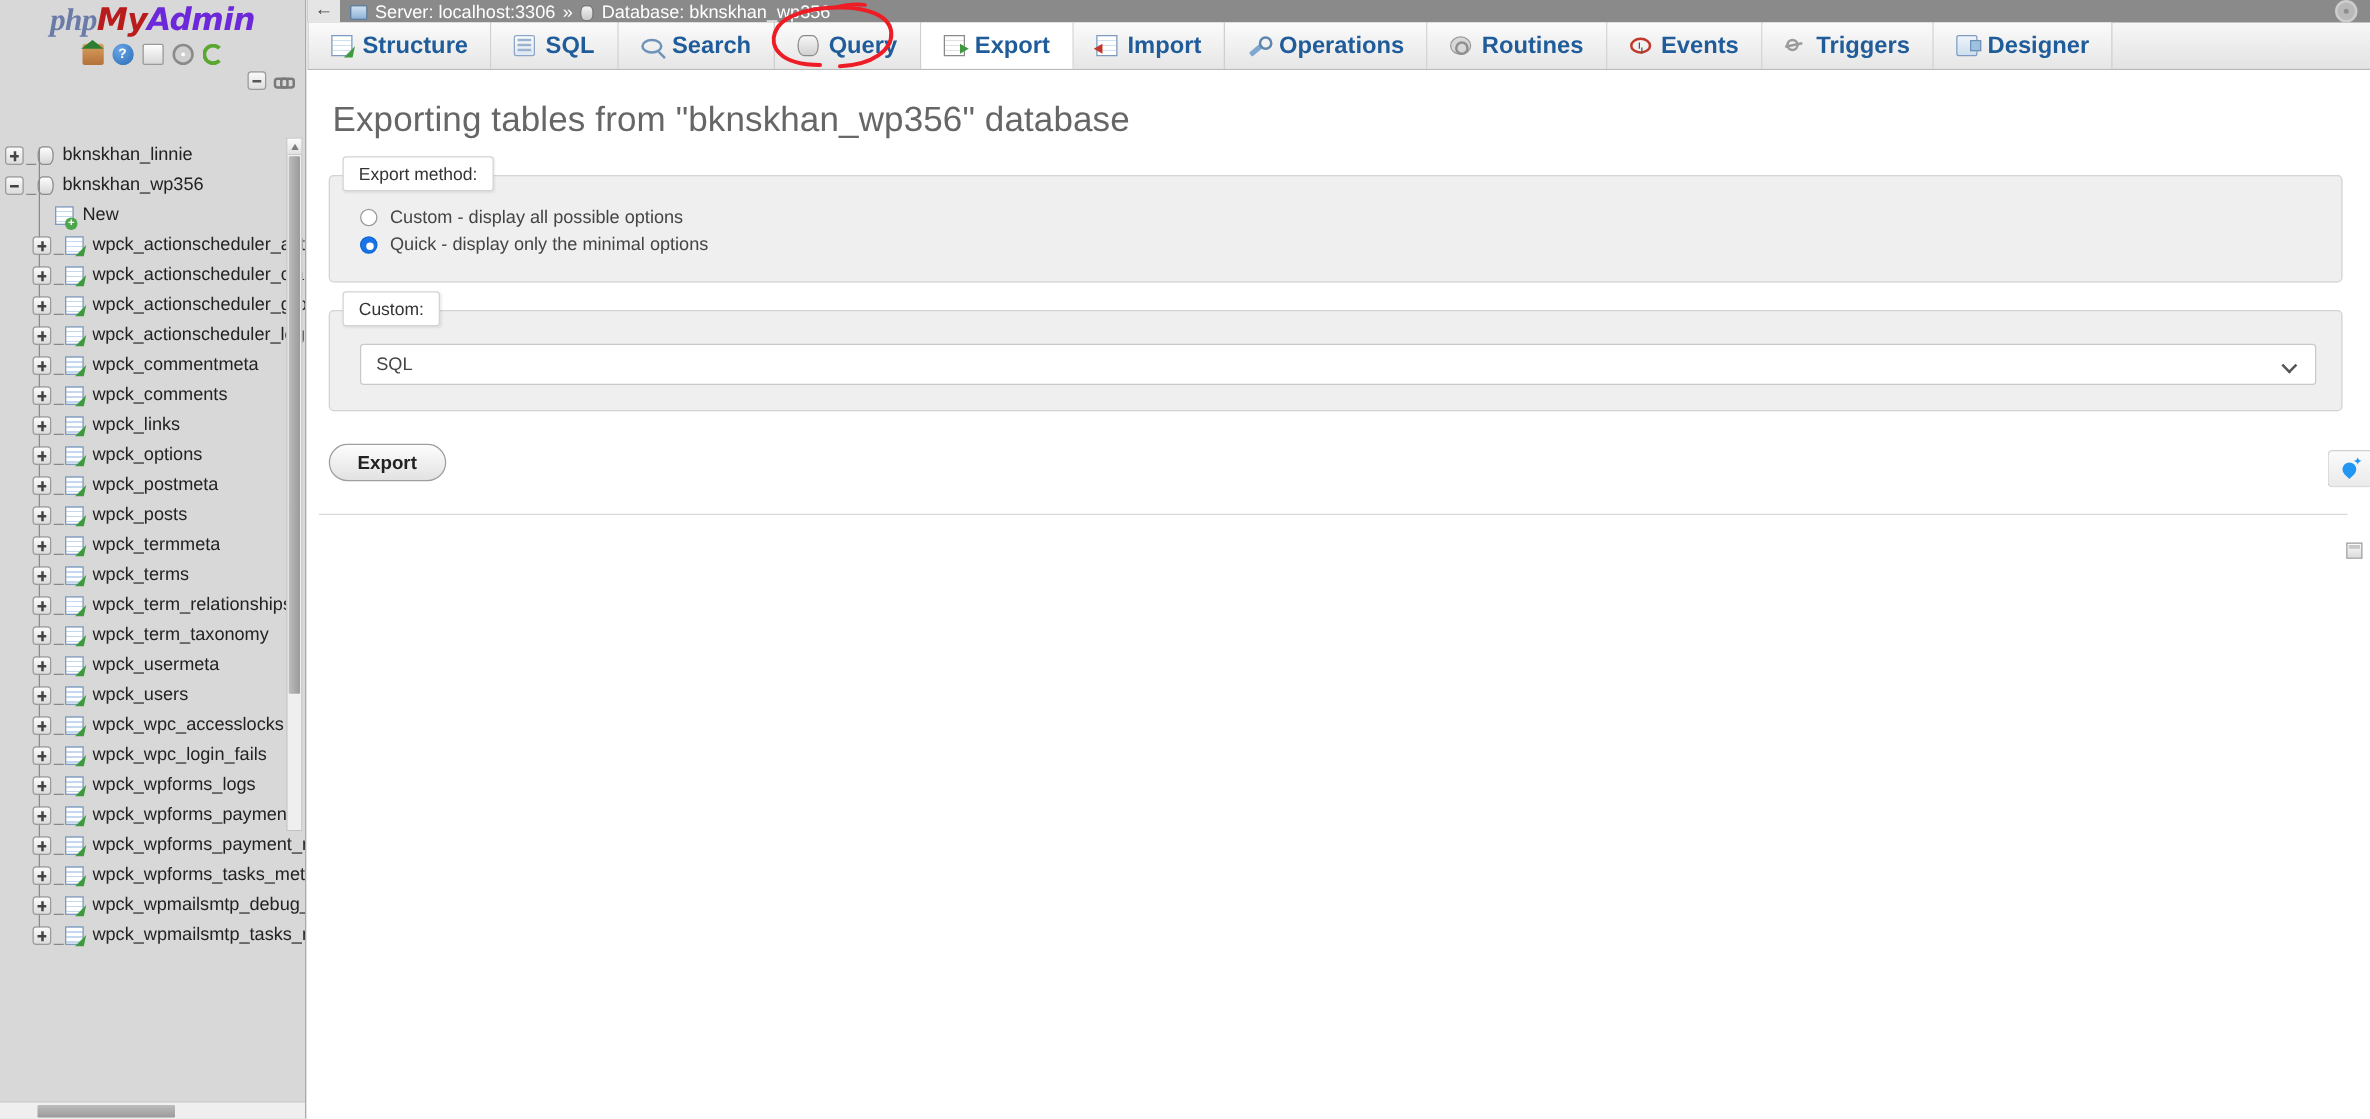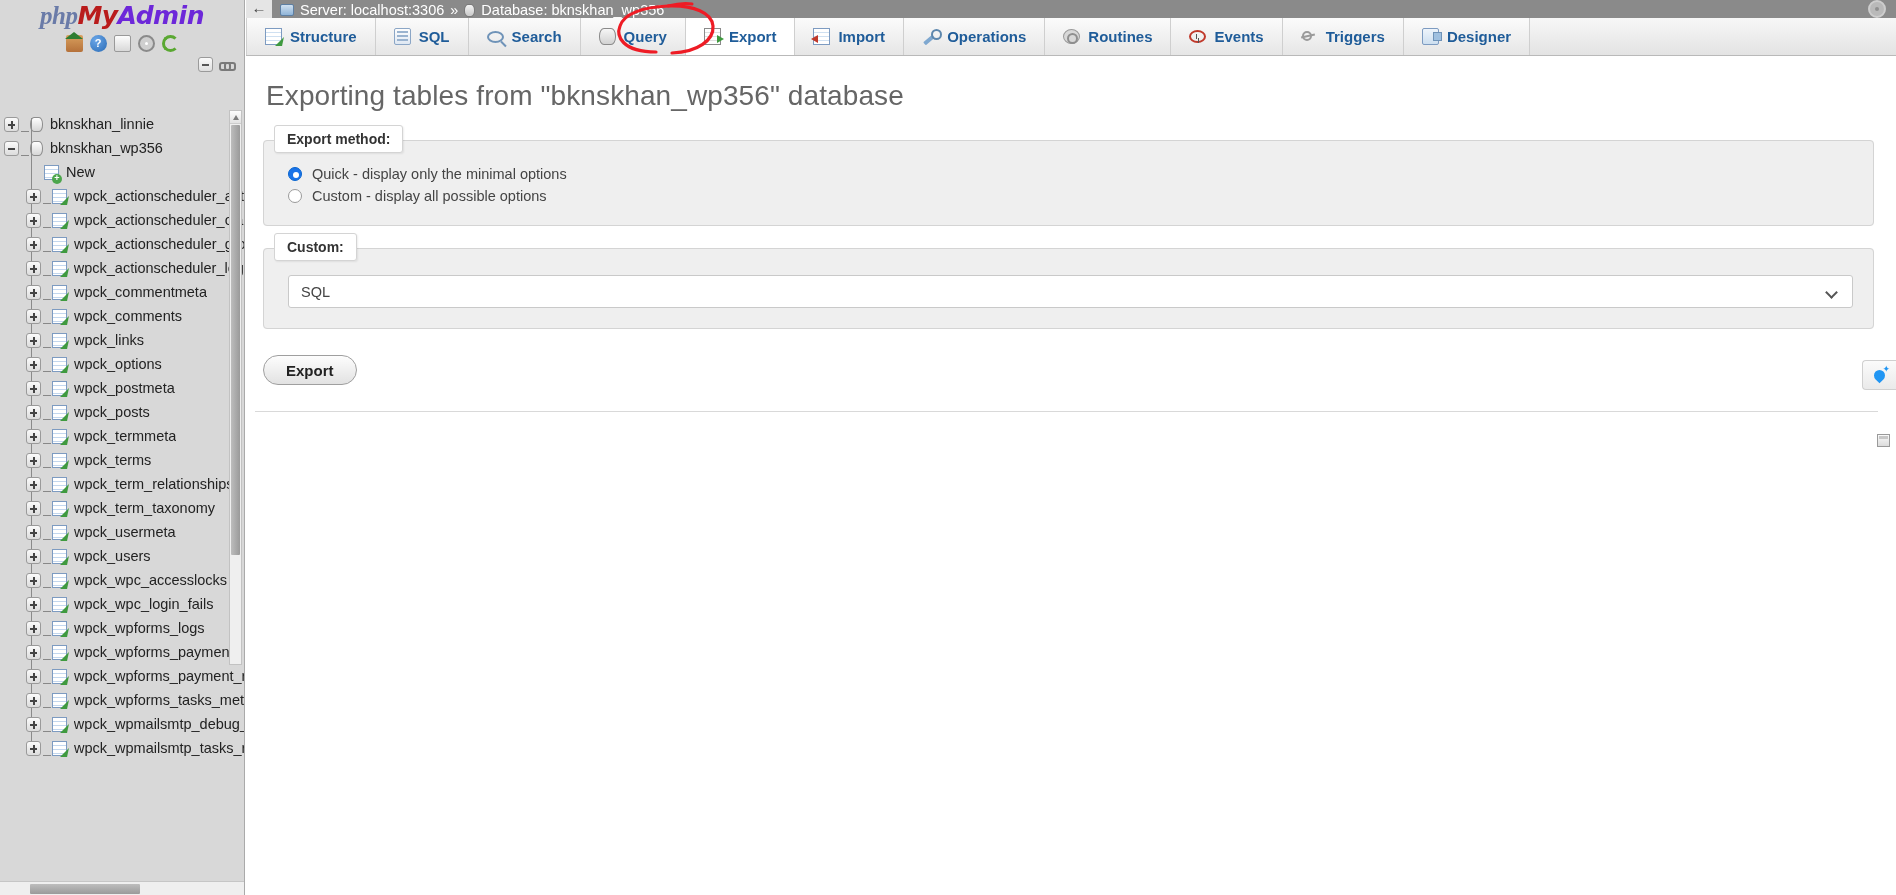--- a/index.html
+++ b/index.html
@@ -241,21 +241,21 @@
   #tabbar {
     height: 38px;
     background: linear-gradient(#f7f7f7, #e3e3e3);
     border-bottom: 1px solid #b9b9b9;
     display: flex; align-items: stretch;
   }
   .tab {
     display: flex; align-items: center; gap: 8px;
     padding: 0 18px;
     border-right: 1px solid #cfcfcf;
-    font-size: 15px; font-weight: bold;
+    font-size: 19px; font-weight: bold;
     color: #1f5c99;
     cursor: pointer;
     background: linear-gradient(#fbfbfb, #e6e6e6);
     position: relative;
   }
   .tab:first-child { border-left: 1px solid #cfcfcf; }
   .tab.active { background: #fff; }
 
   .ticon { width: 17px; height: 17px; min-width:17px; position: relative; display:inline-block;}
   .i-structure { background: repeating-linear-gradient(#fff 0 3px, #cfe0f1 3px 4px); border:1px solid #7d9bc1; }
@@ -310,21 +310,21 @@
     padding: 22px 14px 18px 14px;
   }
   legend.pma {
     position: absolute;
     left: 10px; top: -16px;
     background: #fff;
     border: 1px solid #d4d4d4;
     border-radius: 3px;
     padding: 5px 12px;
     font-size: 14px;
-    font-weight: bold;
+    font-weight: normal;
     color: #333;
     box-shadow: 1px 1px 2px rgba(0,0,0,0.07);
   }
 
   .radio-row {
     display: flex; align-items: center;
     gap: 10px;
     font-size: 14.5px; color: #444;
     padding: 3px 0 3px 10px;
     cursor: pointer;
@@ -698,28 +698,28 @@
       </svg>
     </div>
 
     <div id="content">
       <h1 class="page-title">Exporting tables from "bknskhan_wp356" database</h1>
 
       <fieldset class="pma">
         <legend class="pma">Export method:</legend>
 
         <label class="radio-row">
+          <span class="radio"></span>
+          <span>Custom - display all possible options</span>
+        </label>
+
+        <label class="radio-row">
           <span class="radio checked"></span>
           <span>Quick - display only the minimal options</span>
         </label>
-
-        <label class="radio-row">
-          <span class="radio"></span>
-          <span>Custom - display all possible options</span>
-        </label>
       </fieldset>
 
       <fieldset class="pma">
         <legend class="pma">Custom:</legend>
 
         <div class="select-wrap">
           <span>SQL</span>
           <span class="chev"></span>
         </div>
       </fieldset>

